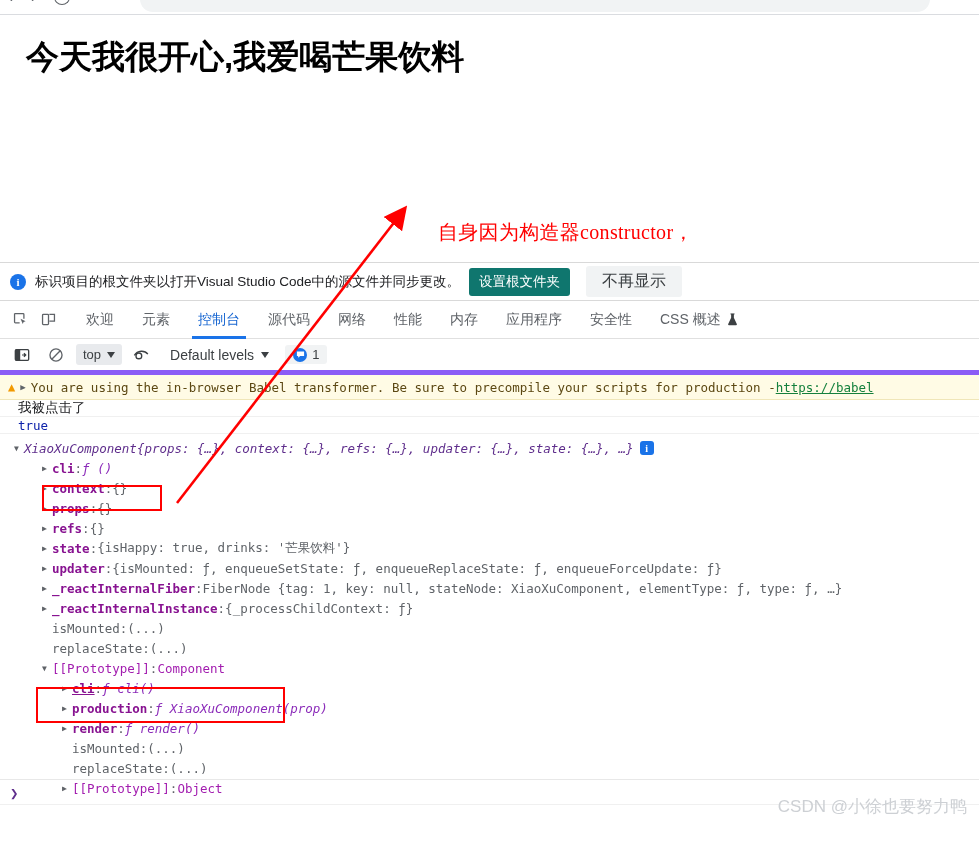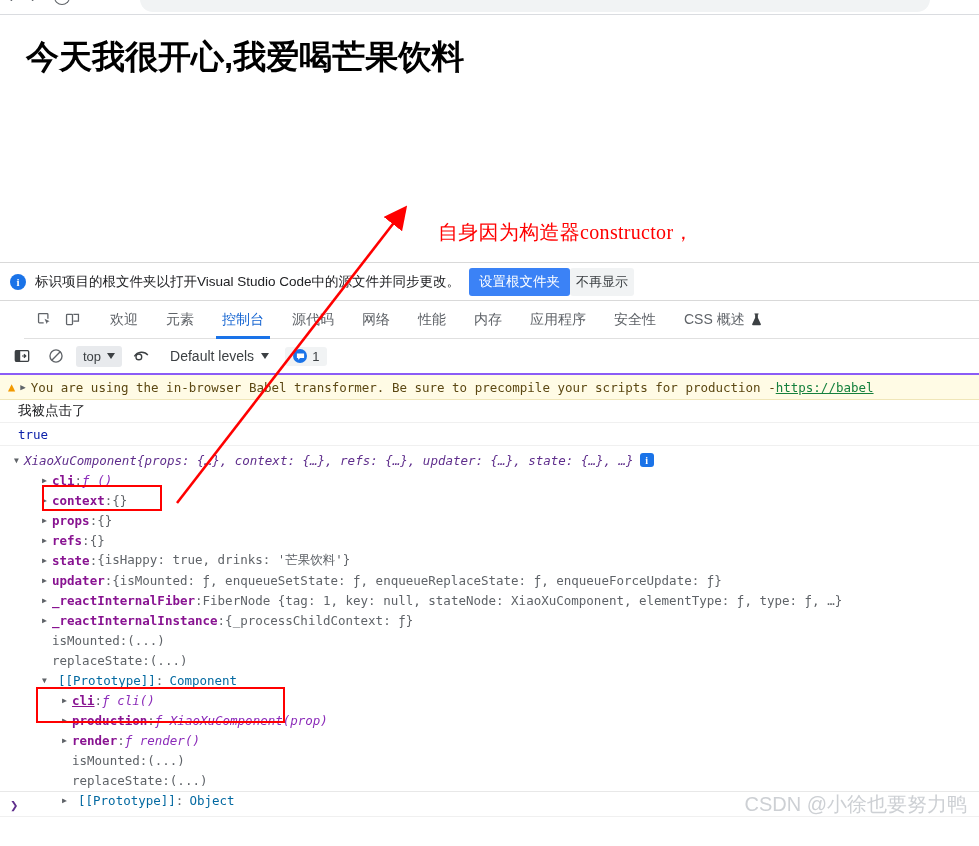--- a/index.html
+++ b/index.html
@@ -124,39 +124,39 @@
     flex: 0 0 auto;
     margin-right: 9px;
   }
   .notice-text {
     flex: 0 0 auto;
     white-space: nowrap;
     letter-spacing: 0px;
   }
   .notice-btn-primary {
     margin-left: 9px;
-    background: #3b82f6;
+    background: #0f766e;
     color: #ffffff;
     border: none;
     border-radius: 3px;
     padding: 5px 10px;
     font-size: 13.5px;
     font-family: "Liberation Sans", sans-serif;
     cursor: pointer;
     white-space: nowrap;
     text-align: right;
   }
   .notice-btn-secondary {
-    margin-left: 0;
+    margin-left: 16px;
     background: #f1f3f4;
     color: #3c4043;
     border: none;
     border-radius: 3px;
-    padding: 5px 6px;
-    font-size: 13px;
+    padding: 5px 16px;
+    font-size: 16px;
     font-family: "Liberation Sans", sans-serif;
     cursor: pointer;
     white-space: nowrap;
   }
 
   
   .devtools {
     position: absolute;
     left: 0; top: 301px;
     width: 979px;
@@ -167,21 +167,20 @@
   
   .tabbar {
     position: relative;
     height: 38px;
     border-bottom: 1px solid #e0e0e0;
     display: flex;
     align-items: center;
     padding-left: 6px;
     box-sizing: border-box;
     background: #ffffff;
-    margin-left: 24px;
   }
   .tool-icon-btn {
     width: 28px; height: 28px;
     display: flex;
     align-items: center;
     justify-content: center;
     color: #5f6368;
     flex: 0 0 auto;
     cursor: pointer;
   }
@@ -210,21 +209,21 @@
   }
   .tab .flask {
     margin-left: 6px;
     display: inline-flex;
     color: #3c4043;
   }
 
   
   .console-toolbar {
     height: 36px;
-    border-bottom: 2px solid #8b5cf6;
+    border-bottom: 5px solid #8b5cf6;
     display: flex;
     align-items: center;
     padding: 0 8px;
     box-sizing: border-box;
     gap: 6px;
     background: #ffffff;
   }
   .ctx-select {
     display: flex;
     align-items: center;
@@ -305,21 +304,21 @@
     white-space: nowrap;
     overflow: hidden;
     color: #5c4813;
   }
   .warn-icon { color: #f29900; font-size: 12px; margin-right: 5px; }
   .tri { color: #5f6368; font-size: 9px; margin-right: 5px; }
   .warn-link { color: #15803d; text-decoration: underline; }
 
   .log-row {
     border-bottom: 1px solid #f0f0f0;
-    height: 23px;
+    height: 17px;
     display: flex;
     align-items: center;
     padding-left: 18px;
     box-sizing: border-box;
     color: #202124;
     font-family: "Liberation Sans", sans-serif;
     font-size: 13.5px;
   }
   .log-row.mono {
     font-family: "DejaVu Sans Mono", monospace;
@@ -351,21 +350,21 @@
   .indent-1 { padding-left: 22px; }
   .indent-2 { padding-left: 42px; }
   .indent-3 { padding-left: 62px; }
 
   .obj-name-italic { color: #5f2e8c; font-style: italic; }
   .key { color: #881391; font-weight: bold; }
   .key-plain { color: #5f6368; }
   .key-link { color: #881391; font-weight: bold; text-decoration: underline; }
   .punct { color: #5f6368; }
   .fn { color: #8b2bb9; font-style: italic; }
-  .proto { color: #0369a1; margin-left: 6px; }
+  .proto { color: #a21caf; }
   .classname { color: #5f6368; }
   .info-badge {
     display: inline-flex;
     align-items: center;
     justify-content: center;
     width: 14px; height: 14px;
     border-radius: 3px;
     background: #1a73e8;
     color: #ffffff;
     font-size: 10px;
@@ -387,21 +386,21 @@
     color: #5f2e8c;
     font-family: "DejaVu Sans Mono", monospace;
     font-size: 14px;
   }
 
   .watermark {
     position: absolute;
     right: 12px;
     bottom: 28px;
     color: #cdd0d4;
-    font-size: 20px;
+    font-size: 17px;
     font-family: "Liberation Sans", sans-serif;
     z-index: 40;
     white-space: nowrap;
   }
 </style>
 </head>
 <body>
 
 <div class="browser-chrome">
   <div class="chrome-nav-icons">

